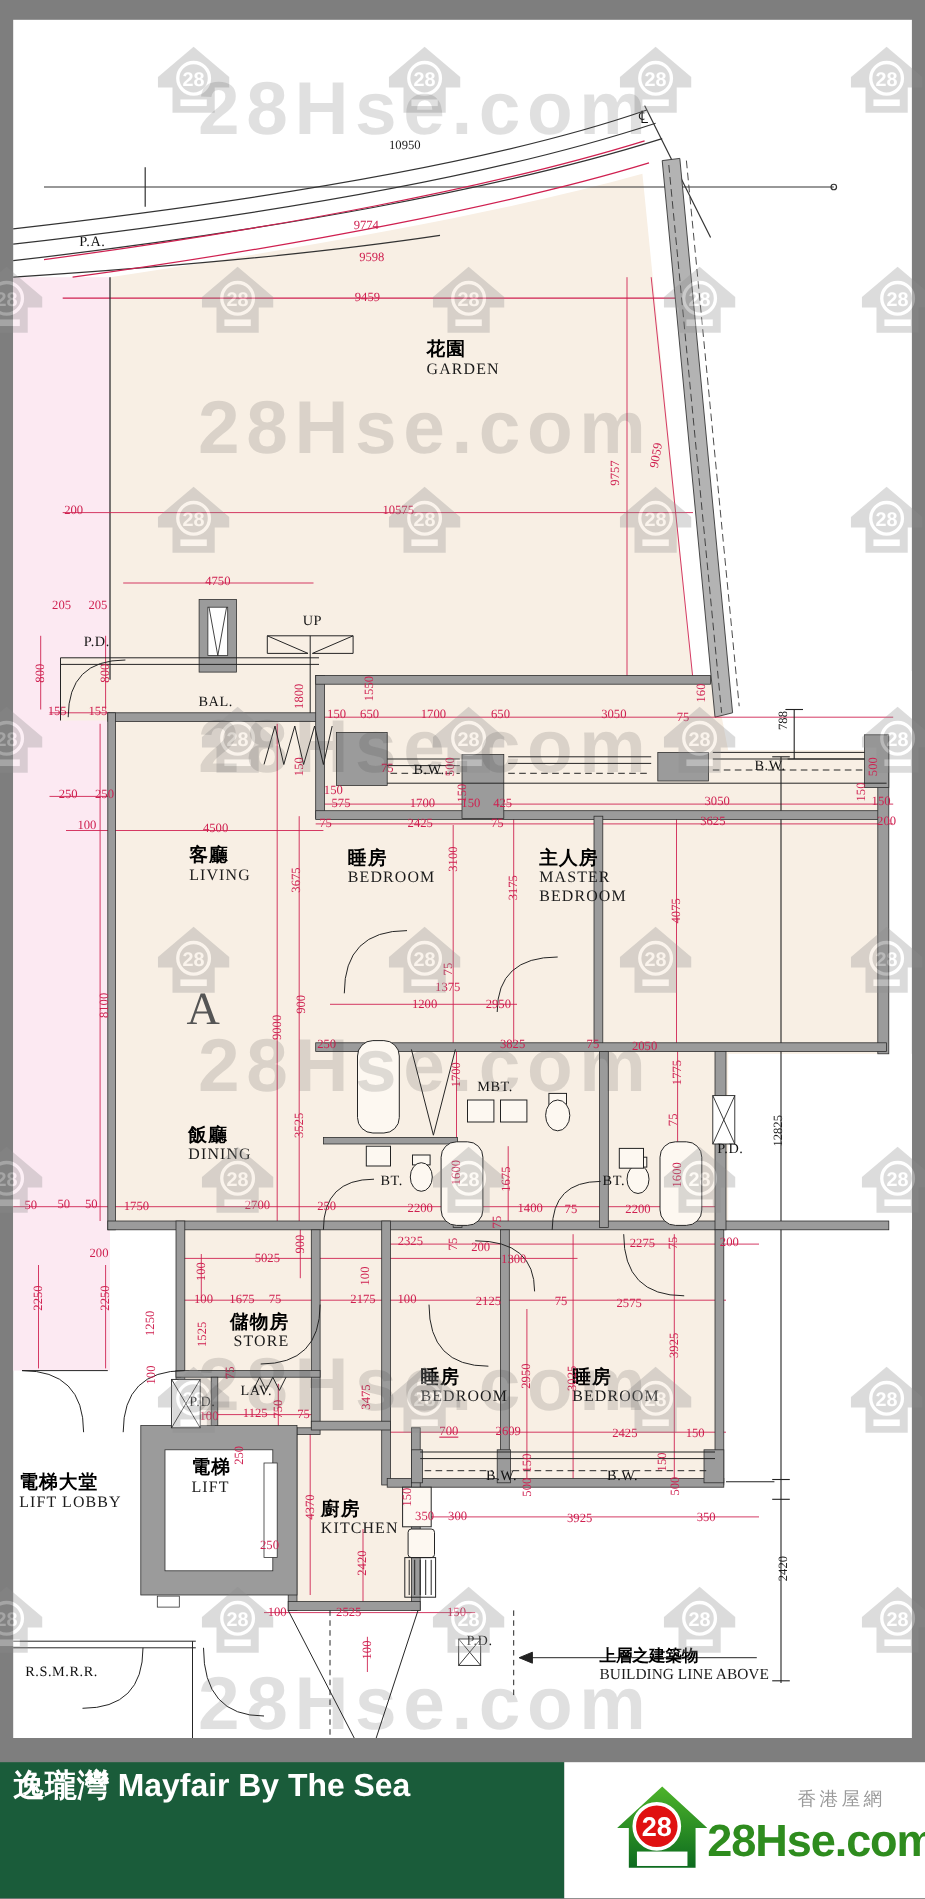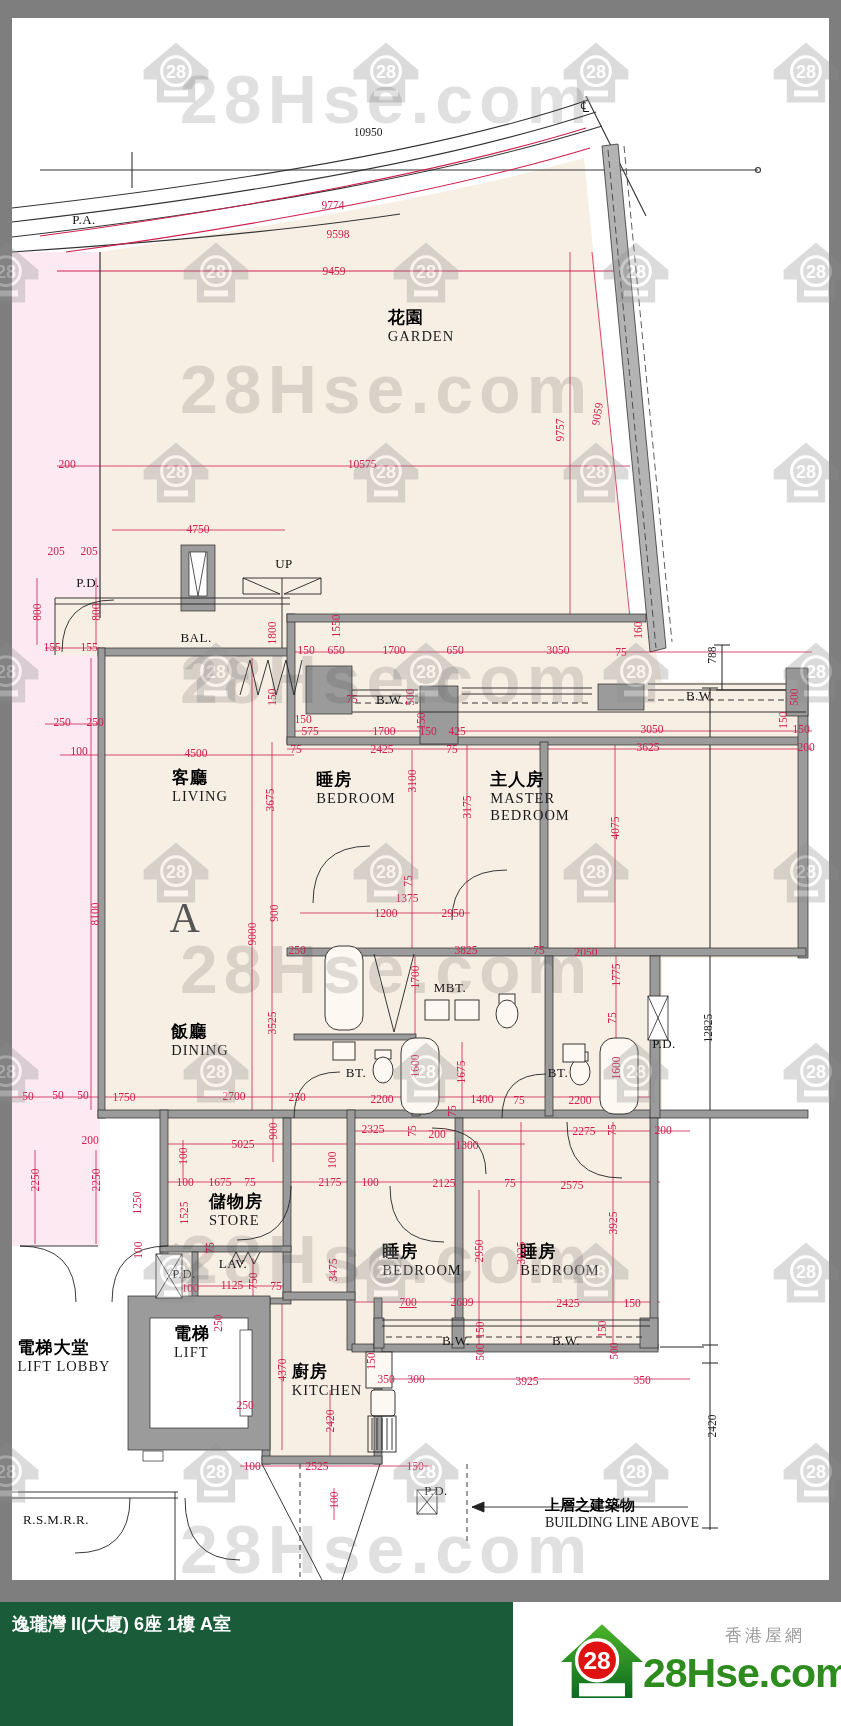--- a/index.html
+++ b/index.html
@@ -246,21 +246,21 @@
     </g>
   </svg>
 
   <div class="layer" id="room-layer">
       <div class="room" style="left: 377px; top: 308px; margin-left: 44px;"><span class="zh">花園</span><span class="en">GARDEN</span></div>
       <div class="room" style="left: 200px; top: 768px;"><span class="zh">客廳</span><span class="en">LIVING</span></div>
       <div class="room" style="left: 356px; top: 770px;"><span class="zh">睡房</span><span class="en">BEDROOM</span></div>
       <div class="room" style="left: 530px; top: 770px;"><span class="zh">主人房</span><span class="en">MASTER
 BEDROOM</span></div>
       <div class="room" style="left: 200px; top: 1022px;"><span class="zh">飯廳</span><span class="en">DINING</span></div>
-      <div class="room" style="left: 236px; top: 1192px;"><span class="zh">儲物房</span><span class="en">STORE</span></div>
+      <div class="room" style="left: 236px; top: 1192px; text-align: right;"><span class="zh">儲物房</span><span class="en">STORE</span></div>
       <div class="room" style="left: 422px; top: 1242px;"><span class="zh">睡房</span><span class="en">BEDROOM</span></div>
       <div class="room" style="left: 560px; top: 1242px;"><span class="zh">睡房</span><span class="en">BEDROOM</span></div>
       <div class="room" style="left: 192px; top: 1324px;"><span class="zh">電梯</span><span class="en">LIFT</span></div>
       <div class="room" style="left: 64px; top: 1338px;"><span class="zh">電梯大堂</span><span class="en">LIFT LOBBY</span></div>
       <div class="room" style="left: 327px; top: 1362px;"><span class="zh">廚房</span><span class="en">KITCHEN</span></div>
     </div>
   <div class="layer" id="slab-layer">
       <span class="slab" style="left: 84px; top: 220px;">P.A.</span>
       <span class="slab" style="left: 284px; top: 564px;">UP</span>
       <span class="slab" style="left: 88px; top: 583px;">P.D.</span>
@@ -644,21 +644,21 @@
         </svg></div>
       <div class="wm-text" style="left: 180px; top: 60px;">28Hse.com</div>
       <div class="wm-text" style="left: 180px; top: 350px;">28Hse.com</div>
       <div class="wm-text" style="left: 180px; top: 640px;">28Hse.com</div>
       <div class="wm-text" style="left: 180px; top: 930px;">28Hse.com</div>
       <div class="wm-text" style="left: 180px; top: 1220px;">28Hse.com</div>
       <div class="wm-text" style="left: 180px; top: 1510px;">28Hse.com</div>
     </div>
 
   <div id="footer-bar">
-    <div class="footer-line">逸瓏灣 II(大廈) 6座 1樓 A室</div>
+    <div id="footer-title">逸瓏灣 Mayfair By The Sea</div>
   </div>
   <div id="logo-area">
     <div id="site-cn">香港屋網</div>
     <svg id="logo-house" width="82" height="88" viewBox="0 0 100 106">
       <defs>
         <linearGradient id="gh" x1="0" y1="0" x2="0" y2="1">
           <stop offset="0" stop-color="#4db32a"></stop>
             <stop offset="1" stop-color="#0c6b1f"></stop>
         </linearGradient>
       </defs>

